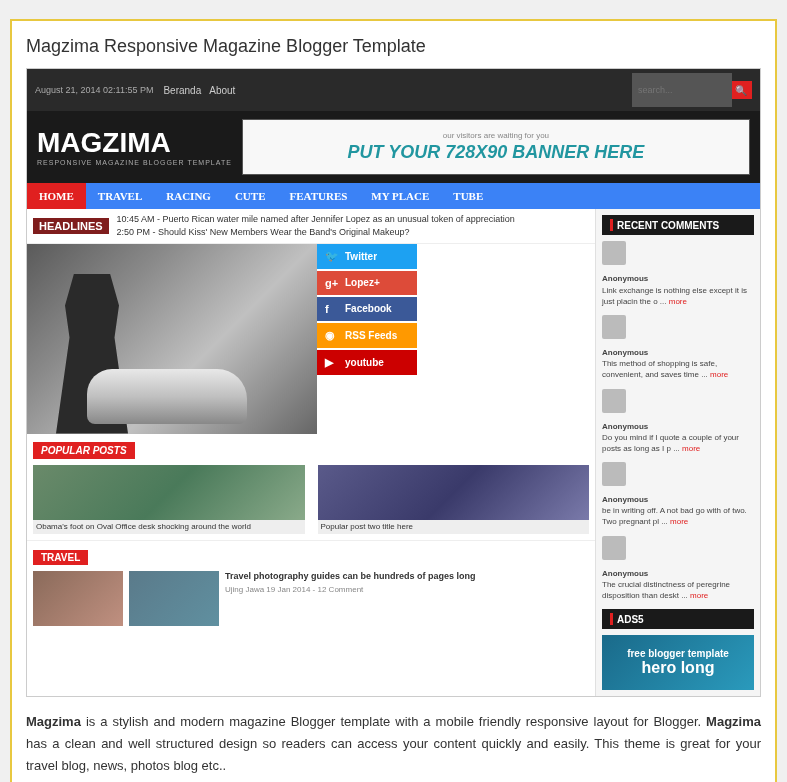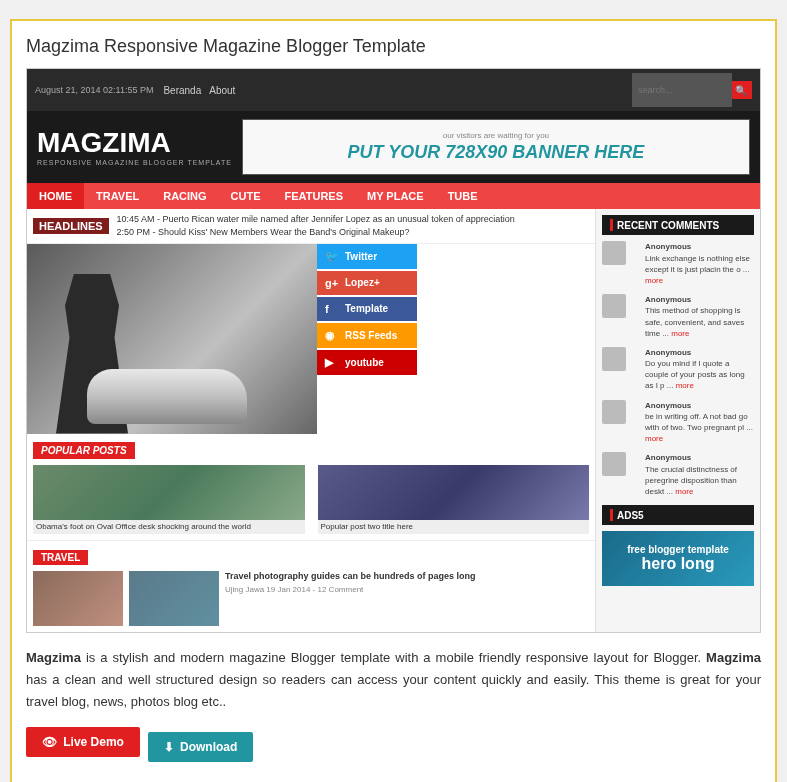--- a/index.html
+++ b/index.html
@@ -108,23 +108,24 @@
     .banner-ad .banner-text {
       font-size: 18px;
       font-weight: 900;
       color: #2196a0;
       text-transform: uppercase;
       font-style: italic;
     }
 
     
     .main-nav {
-      background: #ef4444;
+      background: #3b82f6;
       display: flex;
       align-items: stretch;
+      font-family: Liberation Serif, serif;
     }
     .main-nav a {
       color: #fff;
       text-decoration: none;
       font-size: 11px;
       padding: 7px 12px;
       font-weight: bold;
       text-transform: uppercase;
     }
     .main-nav a.active {
@@ -316,23 +317,24 @@
       gap: 4px;
     }
     .sidebar-section-title .red-bar {
       width: 3px;
       height: 12px;
       background: #e02020;
       display: inline-block;
     }
     .comment-item {
       display: flex;
-      gap: 19px;
+      gap: 8px;
       margin-bottom: 8px;
       align-items: flex-start;
+      flex-direction: column;
     }
     .comment-avatar {
       width: 24px;
       height: 24px;
       background: #bbb;
       border-radius: 2px;
       flex-shrink: 0;
     }
     .comment-text {
       font-size: 8px;
@@ -475,21 +477,21 @@
             <div class="social-btn twitter">
               <span class="icon">🐦</span>
               <span>Twitter</span>
             </div>
             <div class="social-btn googleplus">
               <span class="icon">g+</span>
               <span>Lopez+</span>
             </div>
             <div class="social-btn facebook">
               <span class="icon">f</span>
-              <span>Template</span>
+              <span>Facebook</span>
             </div>
             <div class="social-btn rss">
               <span class="icon">◉</span>
               <span>RSS Feeds</span>
             </div>
             <div class="social-btn youtube">
               <span class="icon">▶</span>
               <span>youtube</span>
             </div>
           </div>

